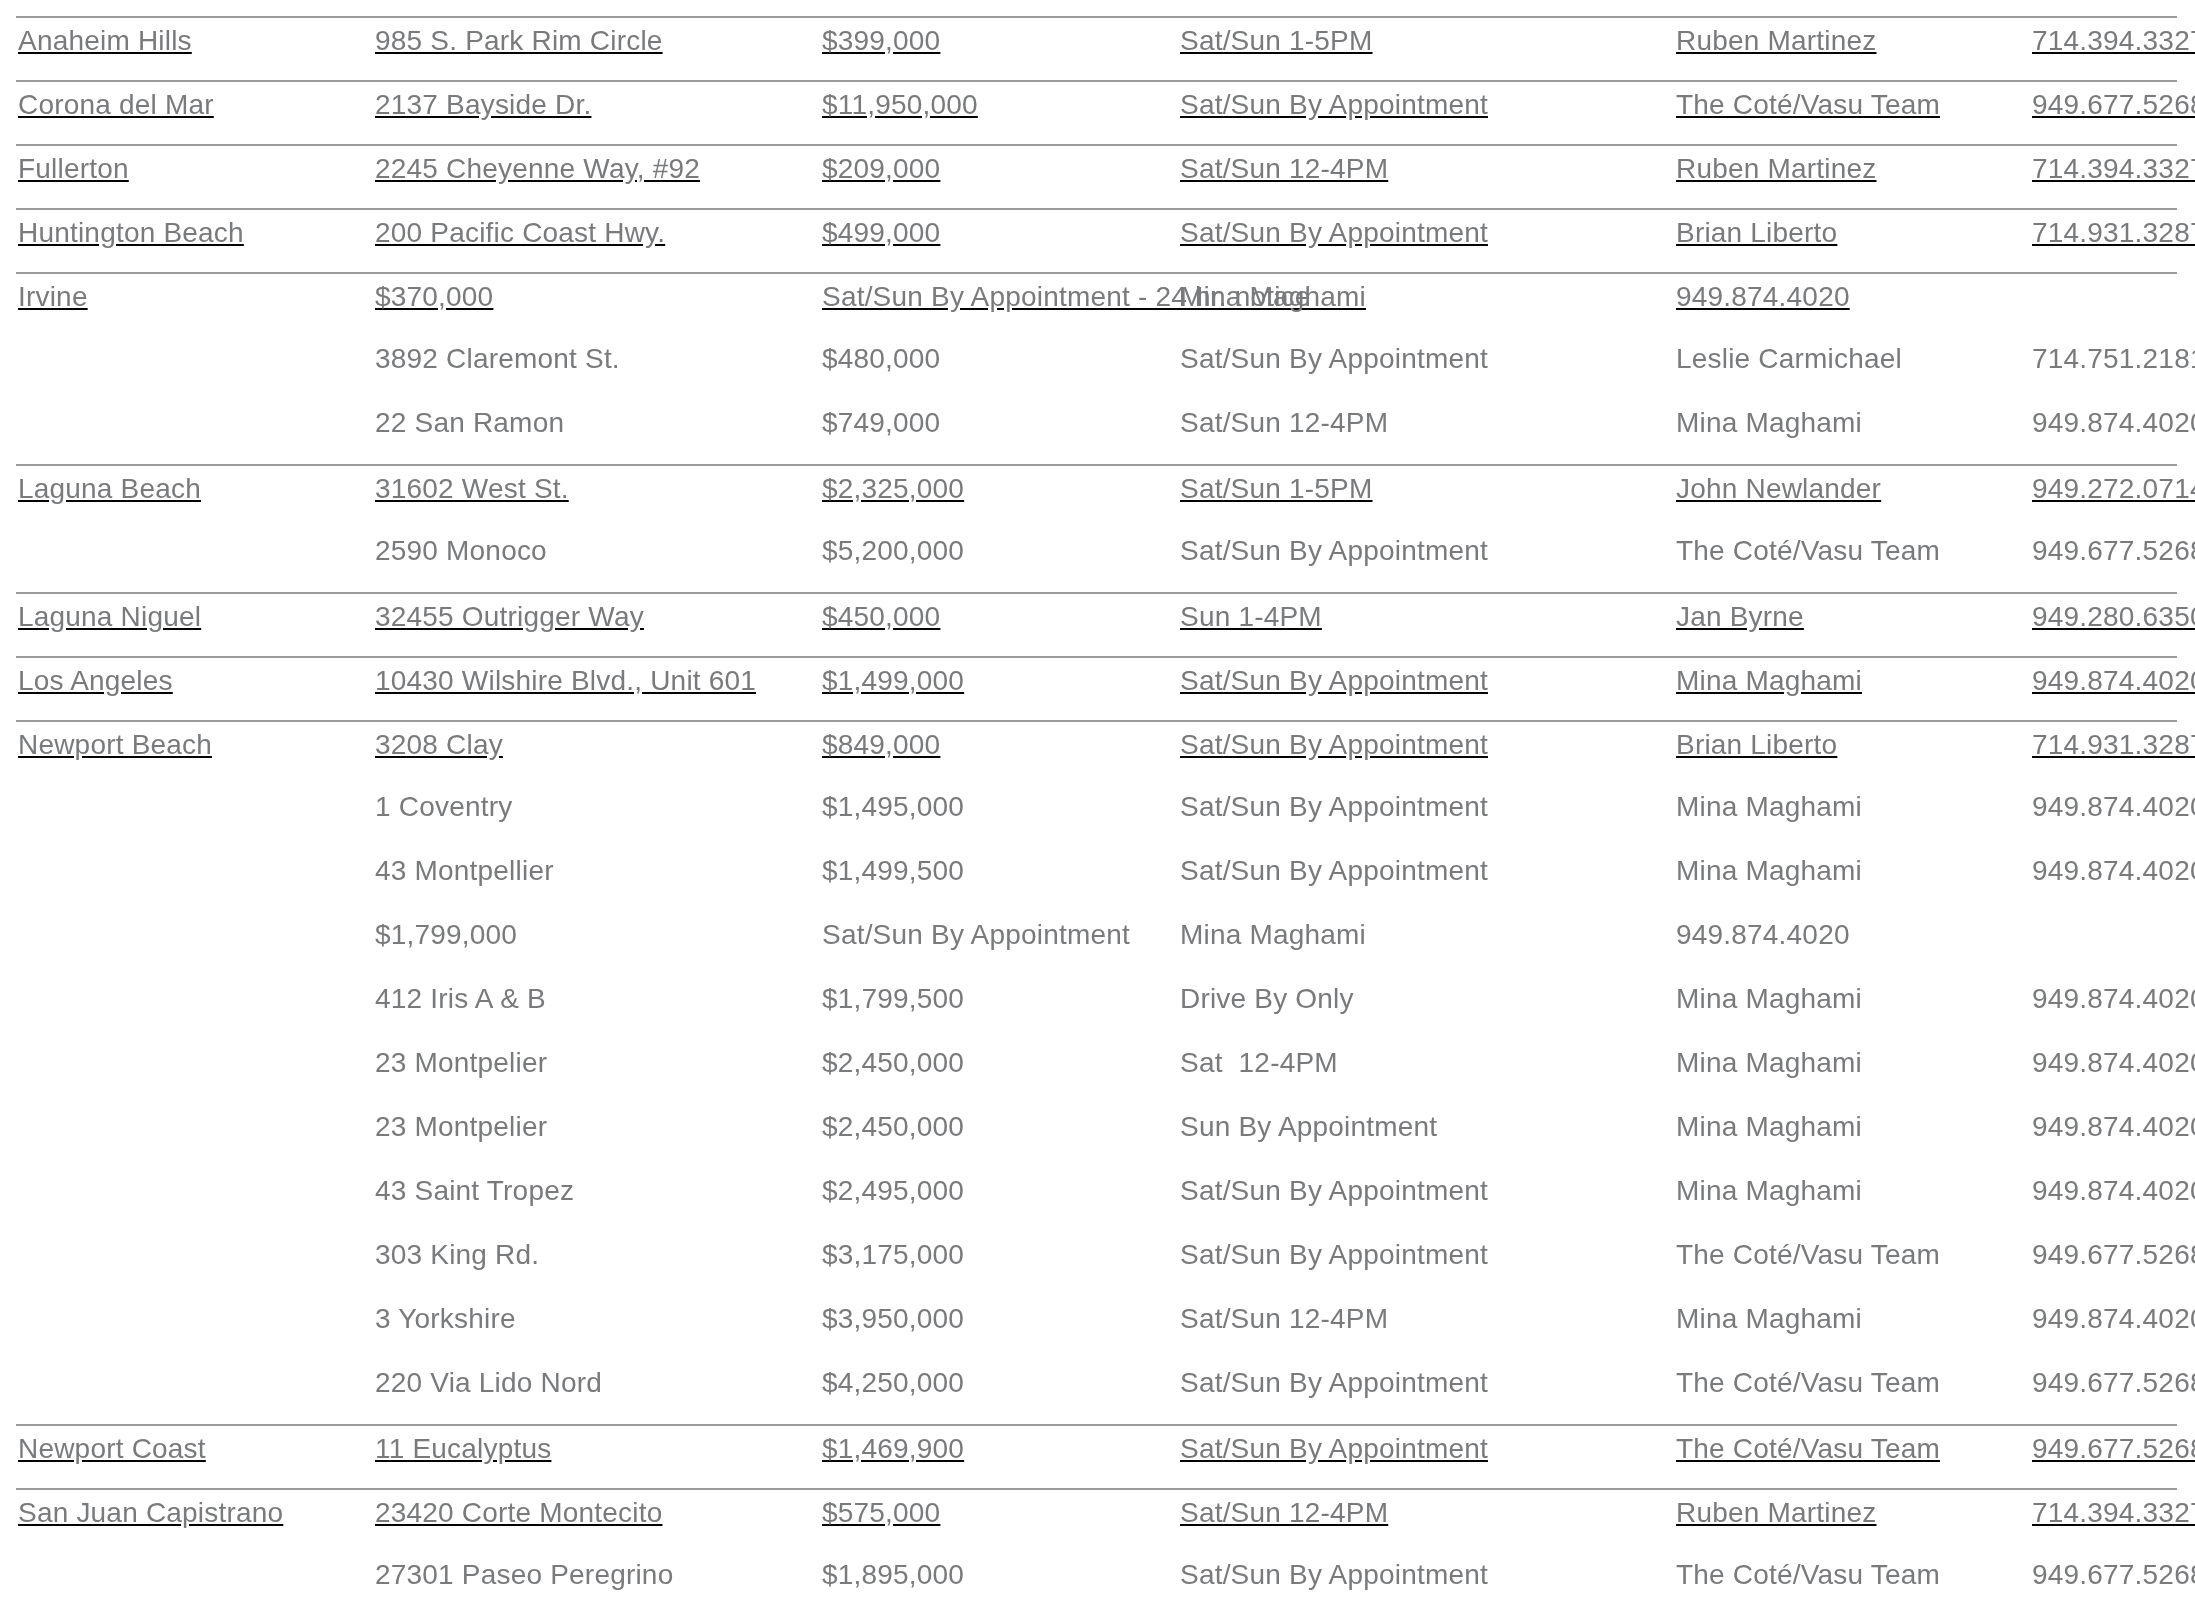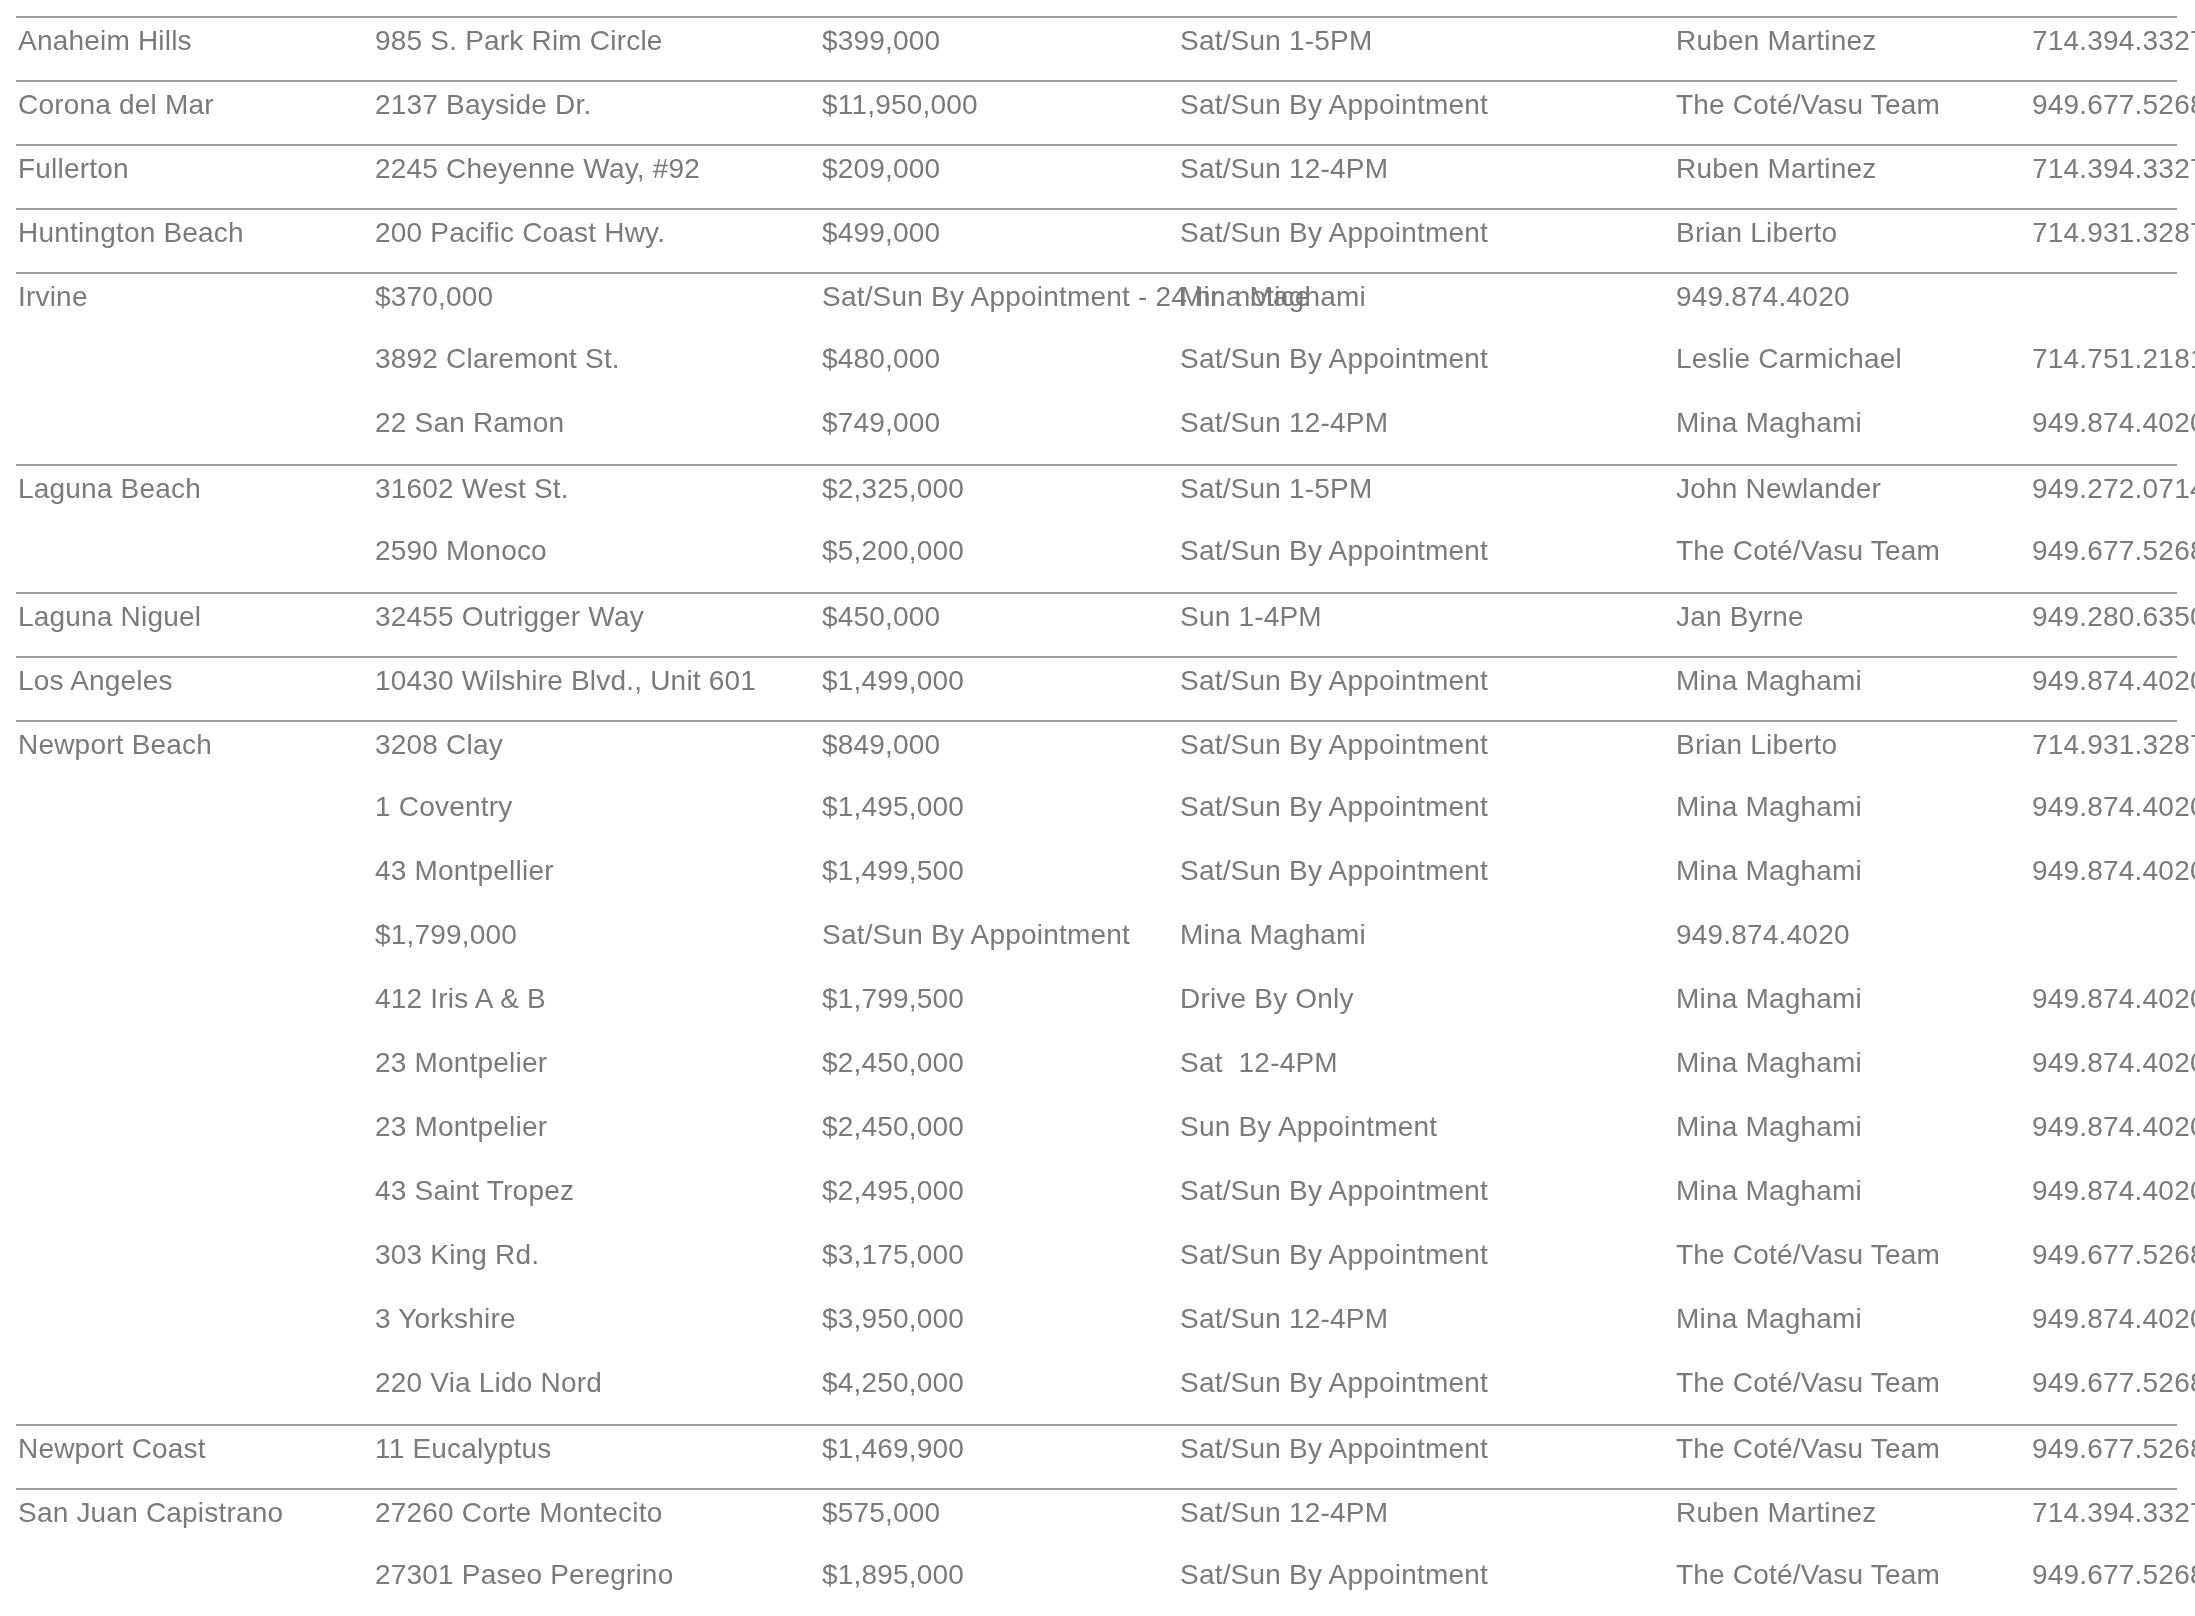--- a/index.html
+++ b/index.html
@@ -16,20 +16,21 @@
   }
   .row {
     display: grid;
     grid-template-columns: 359px 447px 358px 496px 356px 1fr;
     height: 64px;
     box-sizing: border-box;
     align-items: start;
   }
   .row.group-start {
     border-top: 2px solid #9a9a9a;
+    text-decoration: underline;
   }
   .cell {
     padding-top: 7px;
     font-size: 28px;
     line-height: 1.15;
     color: #797a7c;
     white-space: pre;
     overflow: visible;
     letter-spacing: 0.2px;
   }
@@ -216,21 +217,21 @@
     <div class="row group-start">
     <div class="cell city">Newport Coast</div>
     <div class="cell address">11 Eucalyptus</div>
     <div class="cell price">$1,469,900</div>
     <div class="cell open-house">Sat/Sun By Appointment</div>
     <div class="cell agent">The Coté/Vasu Team</div>
     <div class="cell phone">949.677.5268</div>
   </div>
     <div class="row group-start">
     <div class="cell city">San Juan Capistrano</div>
-    <div class="cell address">27260 Corte Montecito</div>
+    <div class="cell address">23420 Corte Montecito</div>
     <div class="cell price">$575,000</div>
     <div class="cell open-house">Sat/Sun 12-4PM</div>
     <div class="cell agent">Ruben Martinez</div>
     <div class="cell phone">714.394.3327</div>
   </div>
     <div class="row">
     <div class="cell city"></div>
     <div class="cell address">27301 Paseo Peregrino</div>
     <div class="cell price">$1,895,000</div>
     <div class="cell open-house">Sat/Sun By Appointment</div>

